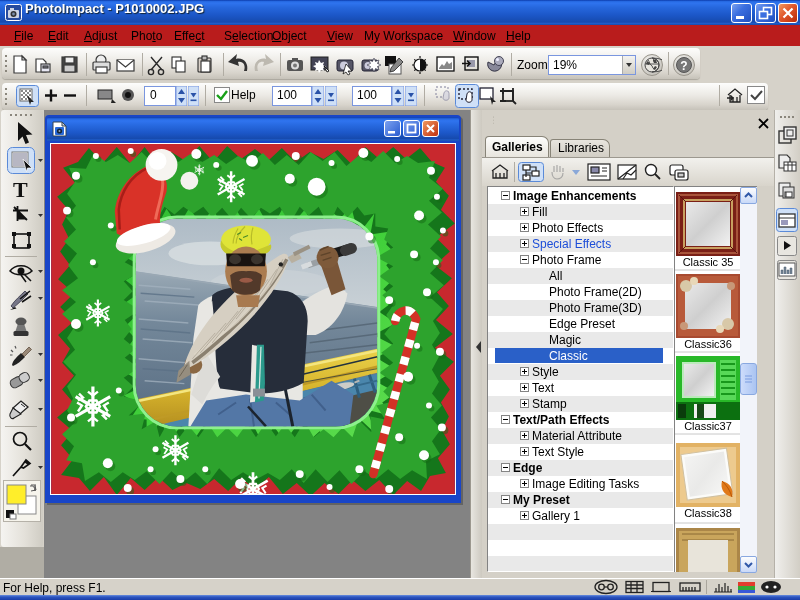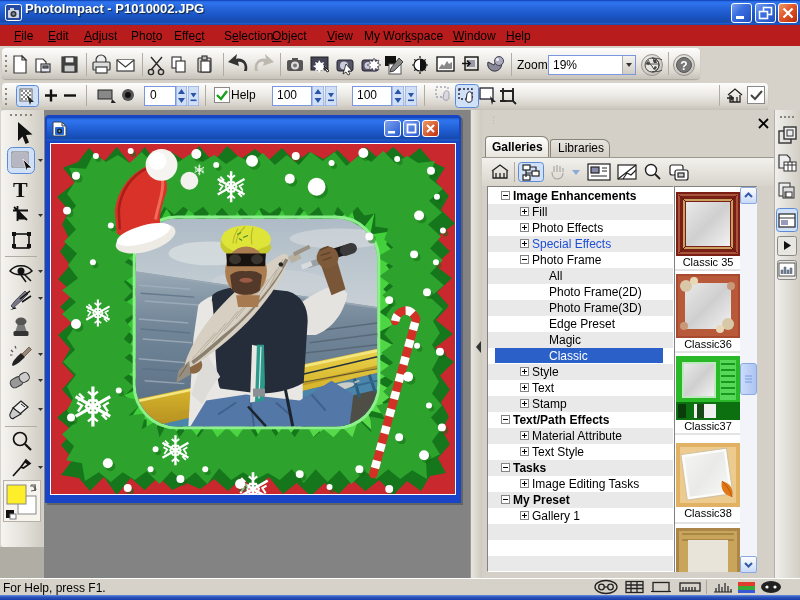--- a/index.html
+++ b/index.html
@@ -464,21 +464,21 @@
 <svg style="position:absolute;left:32px;top:260px" width="9" height="9">
         <rect x="0.5" y="0.5" width="8" height="8" fill="#fff" stroke="#848484"></rect>
         <path d="M2,4.5 H7 M4.5,2 V7" stroke="#000"></path>
       </svg>
 <span style="position:absolute;left:44px;top:258px;font-size:12px;color:#000;font-weight:normal">Text Style</span>
 <div style="position:absolute;left:0;top:273px;width:185px;height:16px;background:#e9e9e9"></div>
 <svg style="position:absolute;left:13px;top:276px" width="9" height="9">
         <rect x="0.5" y="0.5" width="8" height="8" fill="#fff" stroke="#848484"></rect>
         <path d="M2,4.5 H7" stroke="#000"></path>
       </svg>
-<span style="position:absolute;left:25px;top:274px;font-size:12px;color:#000;font-weight:bold">Tasks</span>
+<span style="position:absolute;left:25px;top:274px;font-size:12px;color:#000;font-weight:bold">Edge</span>
 <div style="position:absolute;left:0;top:289px;width:185px;height:16px;background:#ffffff"></div>
 <svg style="position:absolute;left:32px;top:292px" width="9" height="9">
         <rect x="0.5" y="0.5" width="8" height="8" fill="#fff" stroke="#848484"></rect>
         <path d="M2,4.5 H7 M4.5,2 V7" stroke="#000"></path>
       </svg>
 <span style="position:absolute;left:44px;top:290px;font-size:12px;color:#000;font-weight:normal">Image Editing Tasks</span>
 <div style="position:absolute;left:0;top:305px;width:185px;height:16px;background:#e9e9e9"></div>
 <svg style="position:absolute;left:13px;top:308px" width="9" height="9">
         <rect x="0.5" y="0.5" width="8" height="8" fill="#fff" stroke="#848484"></rect>
         <path d="M2,4.5 H7" stroke="#000"></path>

